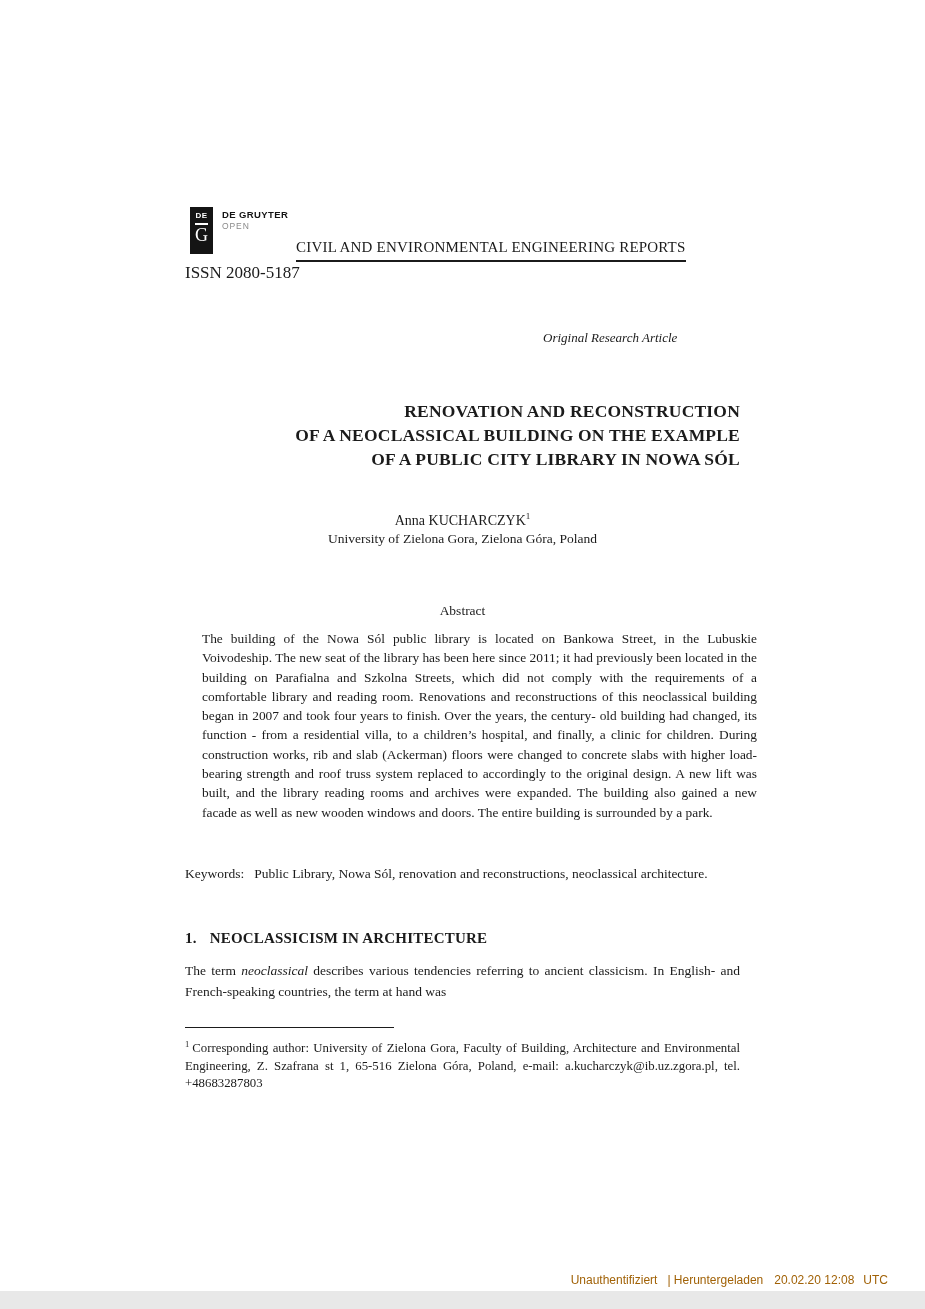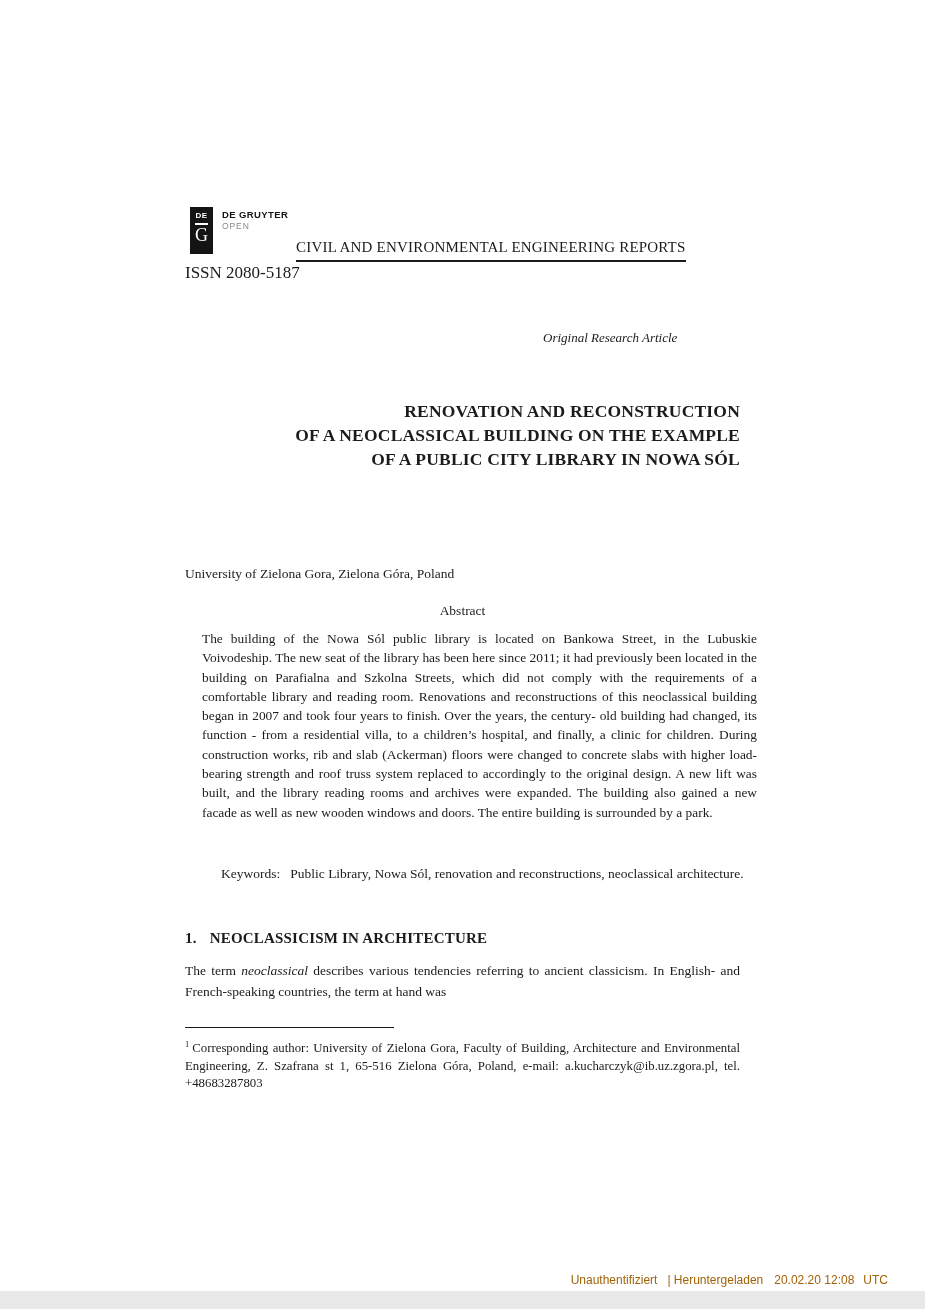--- a/index.html
+++ b/index.html
@@ -47,34 +47,34 @@
   .article-type { left: 543px; top: 330px; font-size: 13px; font-style: italic; }
 
   
   .title-block {
     left: 185px; top: 399px; width: 555px;
     text-align: right; font-weight: bold;
     font-size: 17.5px; line-height: 24px; letter-spacing: 0.2px;
   }
   .author-line { left: 185px; top: 511px; width: 555px; text-align: center; font-size: 14px; }
   .author-line sup { font-size: 9px; }
-  .affiliation { left: 185px; top: 566px; width: 555px; font-size: 13.5px; }
+  .affiliation { left: 185px; top: 531px; width: 555px; text-align: center; font-size: 13.5px; }
 
   
   .abstract-heading { left: 185px; top: 603px; width: 555px; text-align: center; font-size: 13.5px; }
   .abstract-body {
     left: 202px; top: 629px; width: 555px;
     font-size: 13.4px; line-height: 19.3px;
     text-align: justify;
   }
   .keywords {
     left: 185px; top: 864px; width: 555px;
     font-size: 13.5px; line-height: 20px;
     text-align: justify;
-    padding-left: 90px; text-indent: -90px; margin-left: 36px;
+    padding-left: 90px; text-indent: -90px;
   }
   .kw-label { margin-right: 10px; }
 
   
   .section-heading {
     left: 185px; top: 930px; width: 555px;
     font-weight: bold; font-size: 15px; letter-spacing: 0.2px;
   }
   .section-number { margin-right: 13px; }
   .section-para {
@@ -122,20 +122,21 @@
   <div class="abs journal-title">CIVIL AND ENVIRONMENTAL ENGINEERING REPORTS</div>
   <div class="abs issn">ISSN 2080-5187</div>
   <div class="abs article-type">Original Research Article</div>
 
   <div class="abs title-block">
     <div>RENOVATION AND RECONSTRUCTION</div>
     <div>OF A NEOCLASSICAL BUILDING ON THE EXAMPLE</div>
     <div>OF A PUBLIC CITY LIBRARY IN NOWA SÓL</div>
   </div>
 
+  <div class="abs author-line"><span>Anna KUCHARCZYK</span><sup>1</sup></div>
   <div class="abs affiliation">University of Zielona Gora, Zielona Góra, Poland</div>
 
   <div class="abs abstract-heading">Abstract</div>
   <div class="abs abstract-body">The building of the Nowa Sól public library is located on Bankowa Street, in the Lubuskie Voivodeship. The new seat of the library has been here since 2011; it had previously been located in the building on Parafialna and Szkolna Streets, which did not comply with the requirements of a comfortable library and reading room. Renovations and reconstructions of this neoclassical building began in 2007 and took four years to finish. Over the years, the century- old building had changed, its function - from a residential villa, to a children’s hospital, and finally, a clinic for children. During construction works, rib and slab (Ackerman) floors were changed to concrete slabs with higher load-bearing strength and roof truss system replaced to accordingly to the original design. A new lift was built, and the library reading rooms and archives were expanded. The building also gained a new facade as well as new wooden windows and doors. The entire building is surrounded by a park.</div>
 
   <p class="abs keywords"><span class="kw-label">Keywords:</span><span>Public Library, Nowa Sól, renovation and reconstructions, neoclassical architecture.</span></p>
 
   <div class="abs section-heading"><span class="section-number">1.</span><span>NEOCLASSICISM IN ARCHITECTURE</span></div>
   <p class="abs section-para"><span>The term </span><em>neoclassical</em><span> describes various tendencies referring to ancient classicism. In English- and French-speaking countries, the term at hand was</span></p>
 

